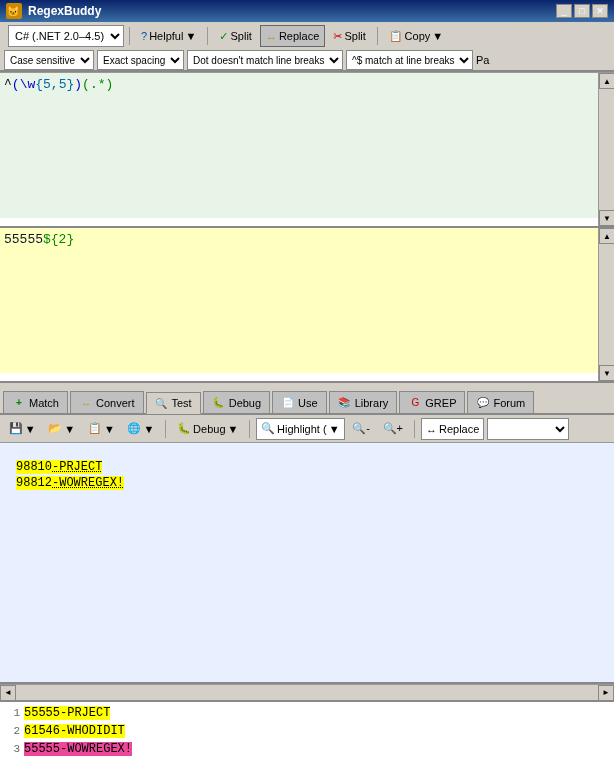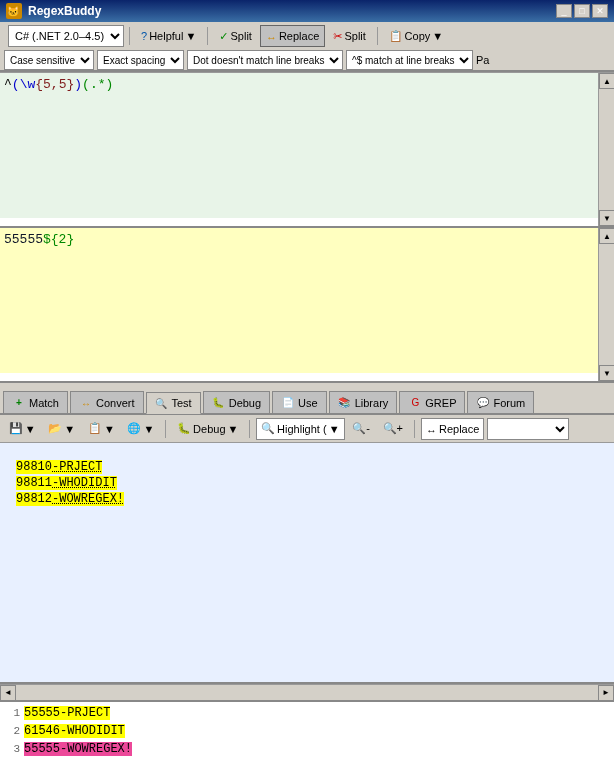--- a/index.html
+++ b/index.html
@@ -440,21 +440,21 @@
       <select>
         <option>^$ match at line breaks</option>
       </select>
     </div>
     <span style="font-size:11px">Pa</span>
   </div>
 </div>
 
 <div class="regex-panel" style="position:relative;">
   <div class="regex-display">
-    <span style="color:#000">^</span><span style="color:#0000cc">(</span><span style="color:#0000cc">\w</span><span style="color:#7f1d1d">{5,5}</span><span style="color:#0000cc">)</span><span style="color:#008800">(</span><span style="color:#008800">.</span><span style="color:#008800">*</span><span style="color:#008800">)</span>
+    <span style="color:#000">^</span><span style="color:#0000cc">(</span><span style="color:#0000cc">\w</span><span style="color:#0369a1">{5,5}</span><span style="color:#0000cc">)</span><span style="color:#008800">(</span><span style="color:#008800">.</span><span style="color:#008800">*</span><span style="color:#008800">)</span>
   </div>
   <div class="panel-scrollbar">
     <div class="scroll-up-arrow">▲</div>
     <div class="scroll-down-arrow">▼</div>
   </div>
 </div>
 
 <div class="replace-panel" style="position:relative;">
   <div class="replace-display">
     <span style="color:#0f172a;">55555</span><span style="color:#008800;">${2}</span>
@@ -539,23 +539,20 @@
     <select>
       <option>Line by line</option>
     </select>
   </div>
 </div>
 
 <div class="test-panel">
   <div class="test-content">
     <span class="test-line">
       <span class="match-highlight">98810</span><span class="match-group">-PRJECT</span>
-    </span>
-    <span class="test-line">
-      <span class="match-highlight">98811</span><span class="match-group">-WHODIDIT</span>
     </span>
     <span class="test-line">
       <span class="match-highlight">98812</span><span class="match-group">-WOWREGEX!</span>
     </span>
   </div>
 </div>
 
 <div class="h-scrollbar">
   <div style="width:16px;height:16px;background:#d4d0c8;border:1px solid #888;display:flex;align-items:center;justify-content:center;font-size:8px;cursor:pointer;">◄</div>
   <div class="h-scroll-track"></div>

